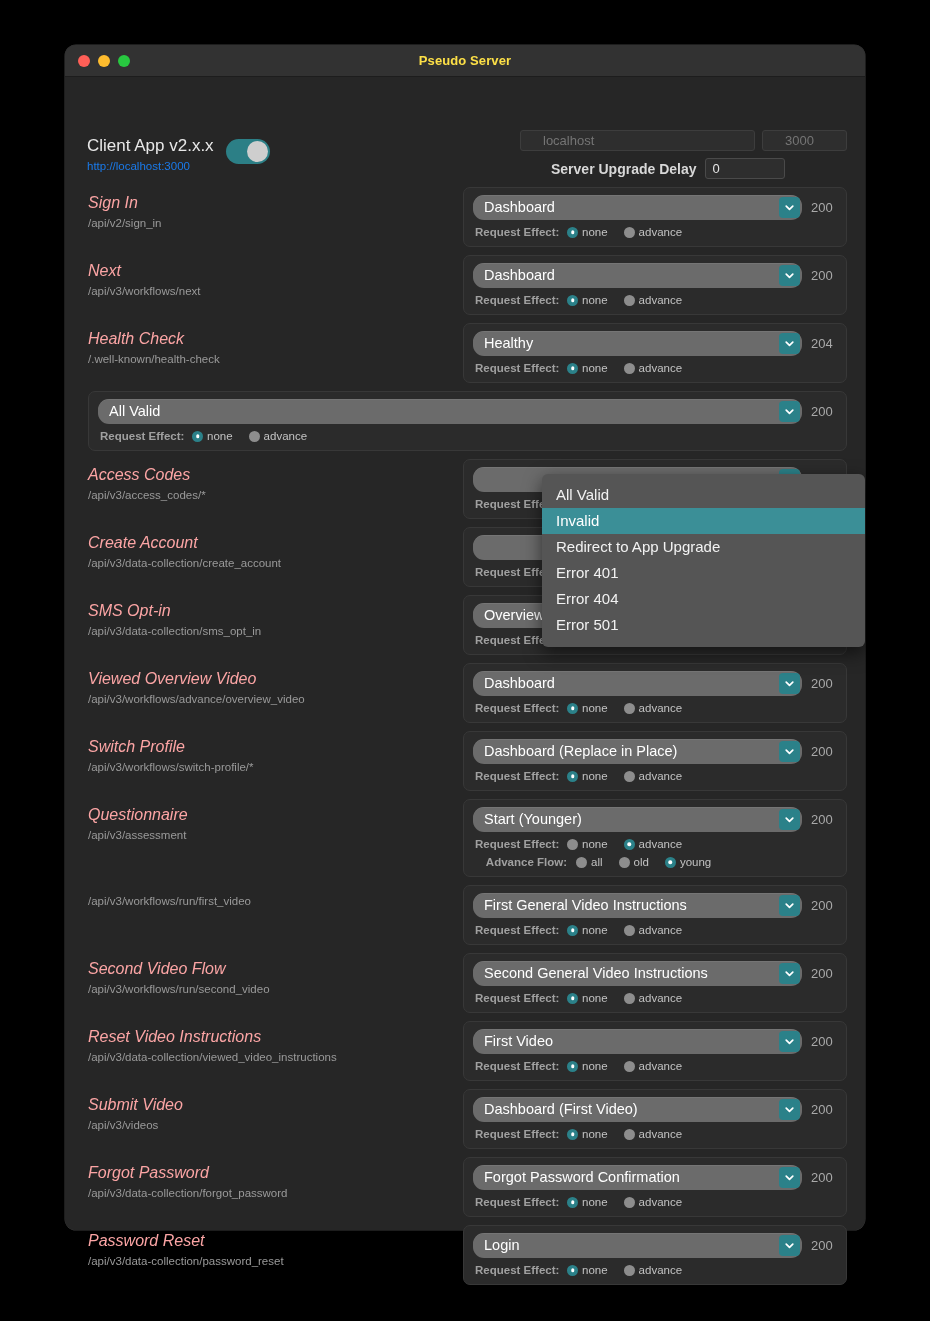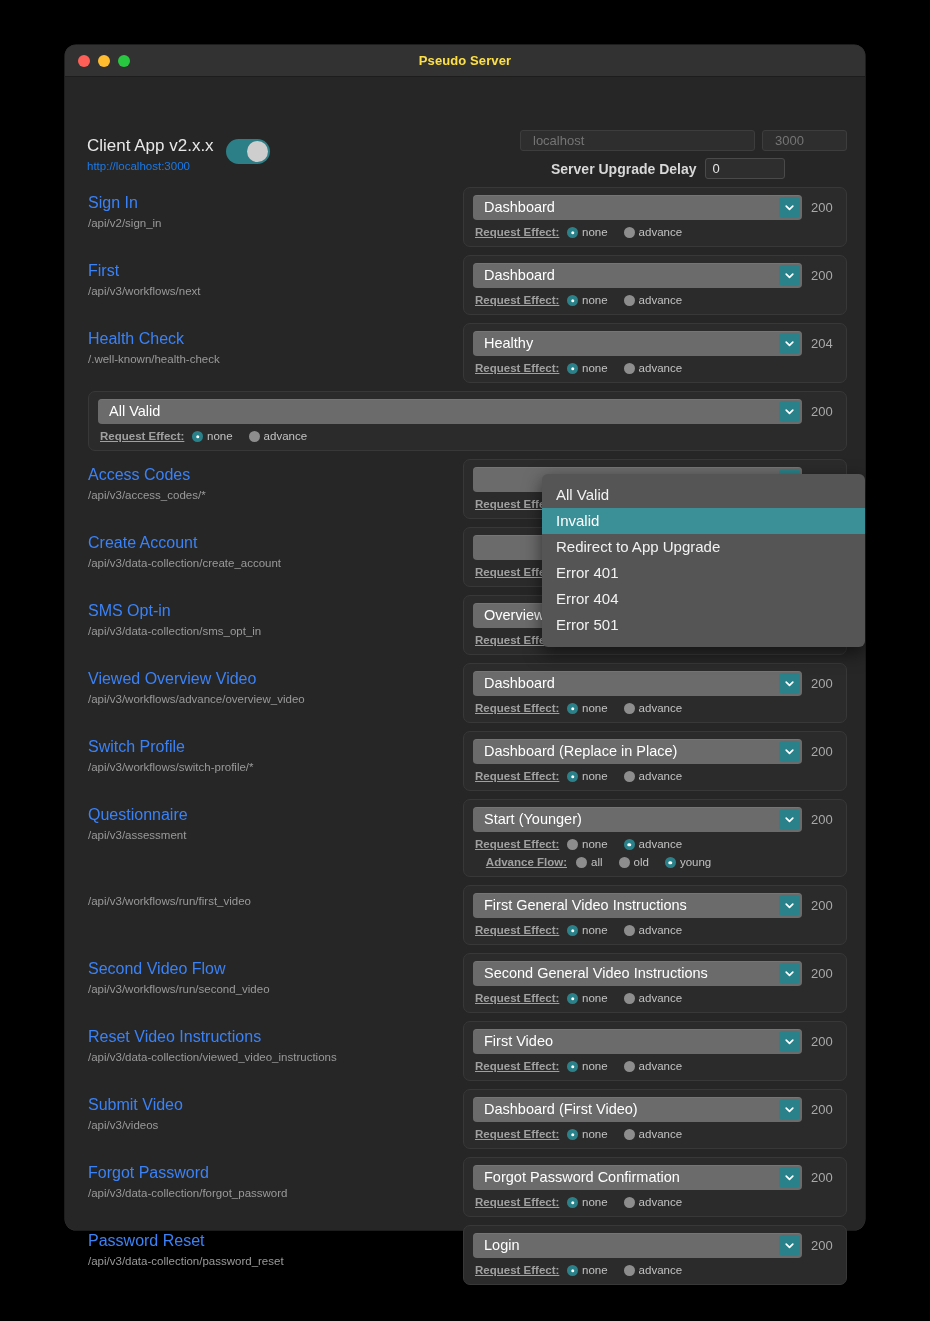--- a/index.html
+++ b/index.html
@@ -107,21 +107,21 @@
   #host-input, #port-input {
     position: absolute;
     top: 53px;
     height: 21px;
     background: #2e2e2e;
     border: 1px solid #3d3d3d;
     border-radius: 3px;
     color: #7a7a7a;
     font-size: 13px;
     line-height: 19px;
-    padding: 0 12px;
+    padding: 0 22px;
     font-family: "Liberation Sans", sans-serif;
   }
   #host-input { left: 455px; width: 235px; }
   #port-input { left: 697px; width: 85px; }
 
   #delay-row {
     position: absolute;
     left: 486px;
     top: 81px;
     display: flex;
@@ -161,22 +161,23 @@
     margin-bottom: 8px;
   }
 
   .endpoint {
     width: 375px;
     flex: none;
     padding-top: 6px;
   }
   .endpoint-name {
     font-size: 16px;
-    color: #3b82f6;
+    color: #fca5a5;
     line-height: 20px;
+    font-style: italic;
   }
   .endpoint-path {
     font-size: 11.5px;
     color: #9a9a9a;
     line-height: 16px;
     margin-top: 2px;
   }
 
   .card {
     flex: 1;
@@ -190,21 +191,21 @@
     display: flex;
     align-items: center;
     gap: 9px;
   }
 
   .select {
     position: relative;
     flex: 1;
     height: 25px;
     background: #6b6b6b;
-    border-radius: 4px;
+    border-radius: 11px;
     box-shadow: inset 0 0.5px 0 rgba(255,255,255,0.14);
     text-decoration: underline;
   }
   .select .value {
     position: absolute;
     left: 11px;
     top: 0;
     right: 34px;
     line-height: 25px;
     font-size: 14.5px;
@@ -241,27 +242,26 @@
     margin-top: 6px;
     padding-left: 2px;
     gap: 0;
   }
   .effect-label {
     font-size: 11.5px;
     font-weight: bold;
     color: #a0a0a0;
     width: 92px;
     flex: none;
-    text-decoration: underline;
   }
   .effect-label.indent { text-align: right; padding-right: 9px; width: 101px; }
 
   .radio-opt {
     display: flex;
-    align-items: flex-end;
+    align-items: center;
     gap: 4px;
     margin-right: 16px;
   }
   .radio {
     width: 11px; height: 11px;
     border-radius: 50%;
     background: #8d8d8d;
     flex: none;
     position: relative;
   }
@@ -365,21 +365,21 @@
               </div>
               <div class="radio-opt">
                 <span class="radio"></span>
                 <span class="radio-text">advance</span>
               </div>
             </div>
           </div>
         </div>
         <div class="row">
           <div class="endpoint">
-            <div class="endpoint-name">First</div>
+            <div class="endpoint-name">Next</div>
             <div class="endpoint-path">/api/v3/workflows/next</div>
           </div>
           <div class="card">
             <div class="select-line">
               <div class="select">
                 <span class="value">Dashboard</span>
                 <span class="chevron">
                   <svg width="11" height="11" viewBox="0 0 11 11" aria-hidden="true">
                     <path d="M2.2 4.1 L5.5 7.4 L8.8 4.1" fill="none" stroke="#ffffff" stroke-width="1.7" stroke-linecap="round" stroke-linejoin="round"></path>
                   </svg>

